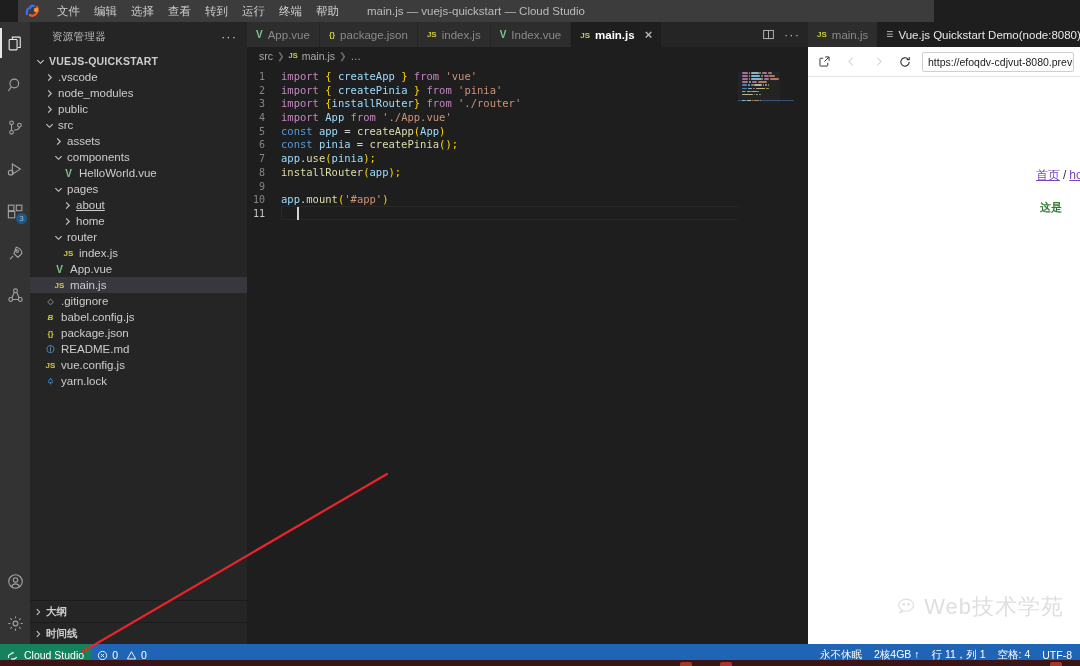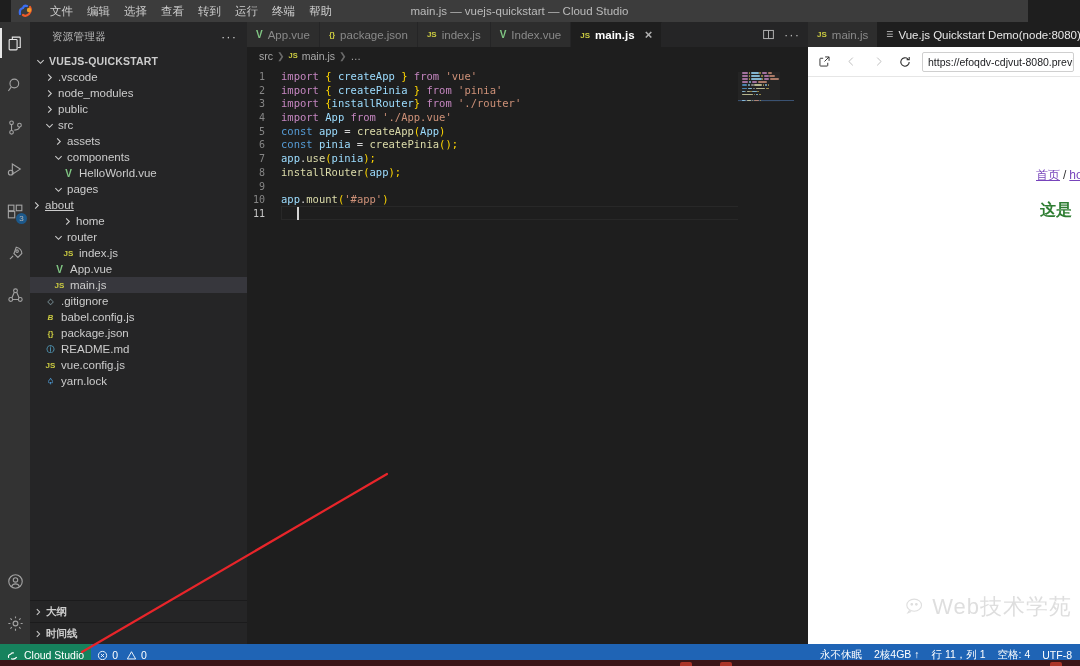--- a/index.html
+++ b/index.html
@@ -11,22 +11,22 @@
     -webkit-font-smoothing: antialiased;
   }
   .app {
     position: relative;
     width: 1080px; height: 666px;
     background: #1e1e1e;
   }
 
   
   .titlebar {
-    position: absolute; top: 0; left: 11px;
-    width: 1017px; height: 22px;
+    position: absolute; top: 0; left: 18px;
+    width: 916px; height: 22px;
     background: #3c3c3c;
     display: flex; align-items: center;
     z-index: 40;
   }
   .logo-mark {
     width: 22px; height: 22px;
     display: flex; align-items: center; justify-content: center;
     margin-left: 4px; flex: none;
   }
   .logo-mark svg { display: block; }
@@ -366,28 +366,28 @@
     white-space: nowrap;
   }
   .pg-nav a {
     color: #7744bb;
     text-decoration: underline;
   }
   .pg-nav .sl { color: #333333; padding: 0 3px; text-decoration: none; }
   .pg-text {
     position: absolute;
     left: 232px; top: 123px;
-    font-size: 16px;
+    font-size: 11px;
     color: #2e7d32;
     font-weight: bold;
     white-space: nowrap;
   }
   .watermark {
     position: absolute;
-    right: 8px; bottom: 22px;
+    right: 16px; bottom: 22px;
     display: flex; align-items: center;
     gap: 5px;
     opacity: .32;
     pointer-events: none;
     text-align: center;
   }
   .wm-text {
     font-size: 22px;
     color: #9a9a9a;
     letter-spacing: 1px;
@@ -595,21 +595,21 @@
           <span class="lbl">HelloWorld.vue</span>
         </div>
         <div class="row" style="padding-left: 22px;">
           <span class="chev">
             <svg width="9" height="9" viewBox="0 0 10 10" fill="none" stroke="#cccccc" stroke-width="1.2">
               <path d="M1.5 3.5 5 7l3.5-3.5"></path>
             </svg>
           </span>
           <span class="lbl">pages</span>
         </div>
-        <div class="row" style=" text-decoration: underline;">
+        <div class="row" style="padding-left: 31px; text-decoration: underline;">
           <span class="chev">
             <svg width="9" height="9" viewBox="0 0 10 10" fill="none" stroke="#cccccc" stroke-width="1.2">
               <path d="M3.5 1.5 7 5l-3.5 3.5"></path>
             </svg>
           </span>
           <span class="lbl">about</span>
         </div>
         <div class="row" style="padding-left: 31px;">
           <span class="chev">
             <svg width="9" height="9" viewBox="0 0 10 10" fill="none" stroke="#cccccc" stroke-width="1.2">

